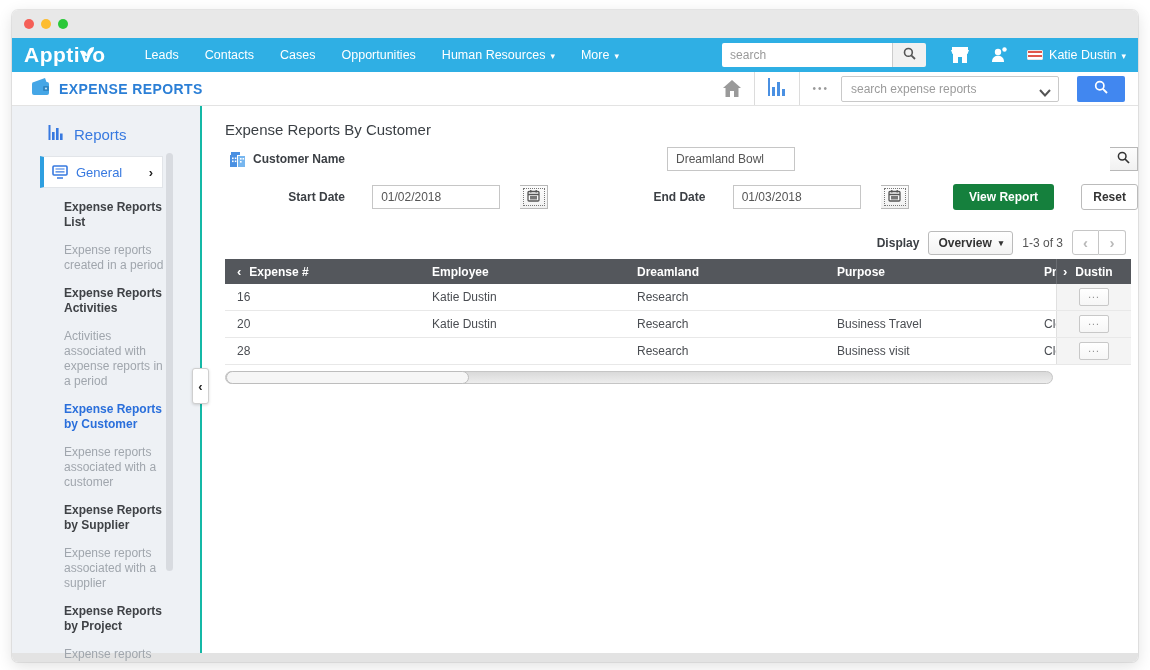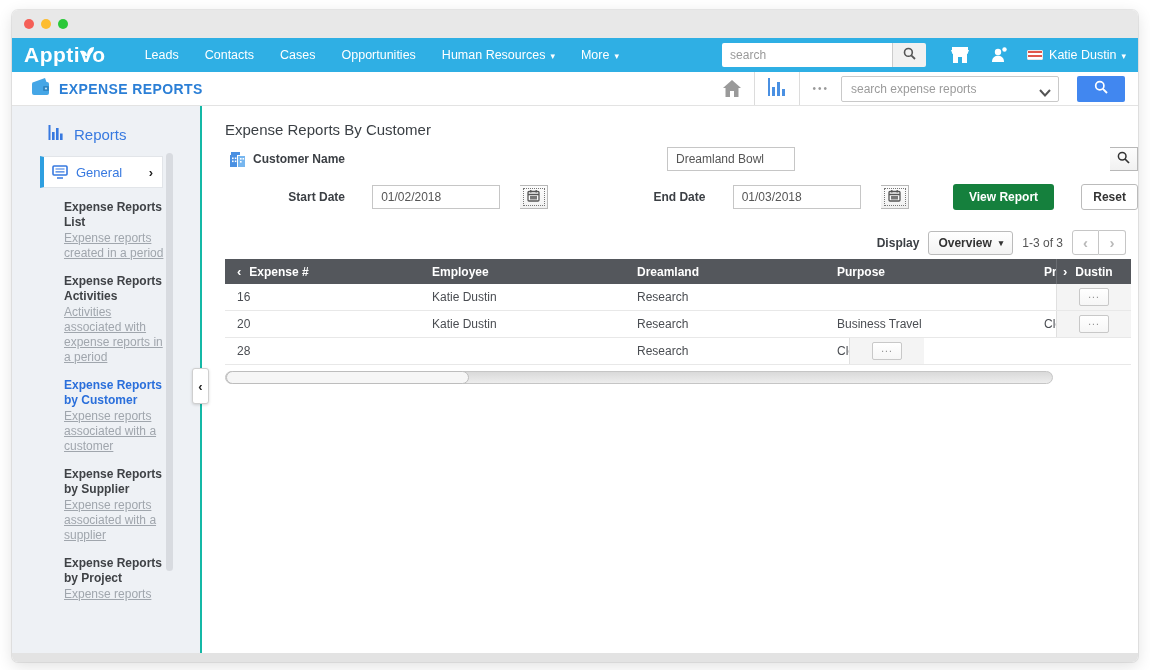--- a/index.html
+++ b/index.html
@@ -45,21 +45,21 @@
   .sidebar { width:190px; background:#eef1f5; border-right:2px solid #14b8a6; position:relative; flex:none; }
   .reports-hd { display:flex; align-items:center; margin:18px 0 12px 26px; }
   .reports-hd span { font-size:15px; color:#3779e0; margin-left:9px; }
   .general-tab { width:123px; margin-left:28px; height:32px; background:#fff; border:1px solid #e2e5e9; border-left:4px solid #2e9fe0; display:flex; align-items:center; cursor:pointer; }
   .general-tab .glabel { font-size:13px; color:#3779e0; margin-left:8px; }
   .general-tab .gchev { margin-left:auto; margin-right:9px; font-size:13px; font-weight:bold; color:#222; }
   .side-items { margin:12px 0 0 52px; width:106px; }
   .side-item { margin-bottom:13px; cursor:pointer; }
   .si-title { font-size:12px; font-weight:bold; color:#3f4246; line-height:15px; }
   .side-item.active .si-title { color:#2a6fdb; }
-  .si-desc { font-size:12px; color:#a0a6ad; line-height:15px; margin-top:1px;text-decoration:underline; }
+  .si-desc { font-size:12px; color:#a0a6ad; line-height:15px; margin-top:13px; }
   .v-scrollbar { position:absolute; top:47px; left:154px; width:7px; height:418px; background:#d8dbe0; border-radius:4px; }
   .content { flex:1; background:#fff; position:relative; padding-left:23px; min-width:0; }
   .collapse-tab { position:absolute; left:-10px; top:262px; width:17px; height:36px; background:#fff; border:1px solid #cfcfcf; border-radius:3px; box-shadow:0 1px 3px rgba(0,0,0,0.15); display:flex; align-items:center; justify-content:center; font-size:13px; font-weight:bold; color:#222; cursor:pointer; z-index:5; }
   .page-title { font-size:15px; color:#3a3f44; margin-top:15px; font-weight:normal; }
   
   .form-row { display:flex; align-items:center;justify-content:space-between; }
   .form-row.r1 { margin-top:9px; }
   .form-row.r2 { margin-top:13px; }
   .lbl-box { width:120px; display:flex; align-items:center; justify-content:flex-end; }
   .lbl { font-size:12px; font-weight:bold; color:#3b3f44; white-space:nowrap; }
@@ -388,20 +388,21 @@
           <div class="cell c3">Business Travel</div>
           <div class="cell c4">Clou</div>
           <div class="cell c5">
               <div class="dots-mini">...</div>
             </div>
         </div>
         <div class="g-row">
           <div class="cell c0">28</div>
           <div class="cell c1"></div>
           <div class="cell c2">Research</div>
+          <div class="cell c3">Business visit</div>
           <div class="cell c4">Clou</div>
           <div class="cell c5">
               <div class="dots-mini">...</div>
             </div>
         </div>
       </div>
 
       <div class="hscroll">
         <div class="hthumb"></div>
       </div>

